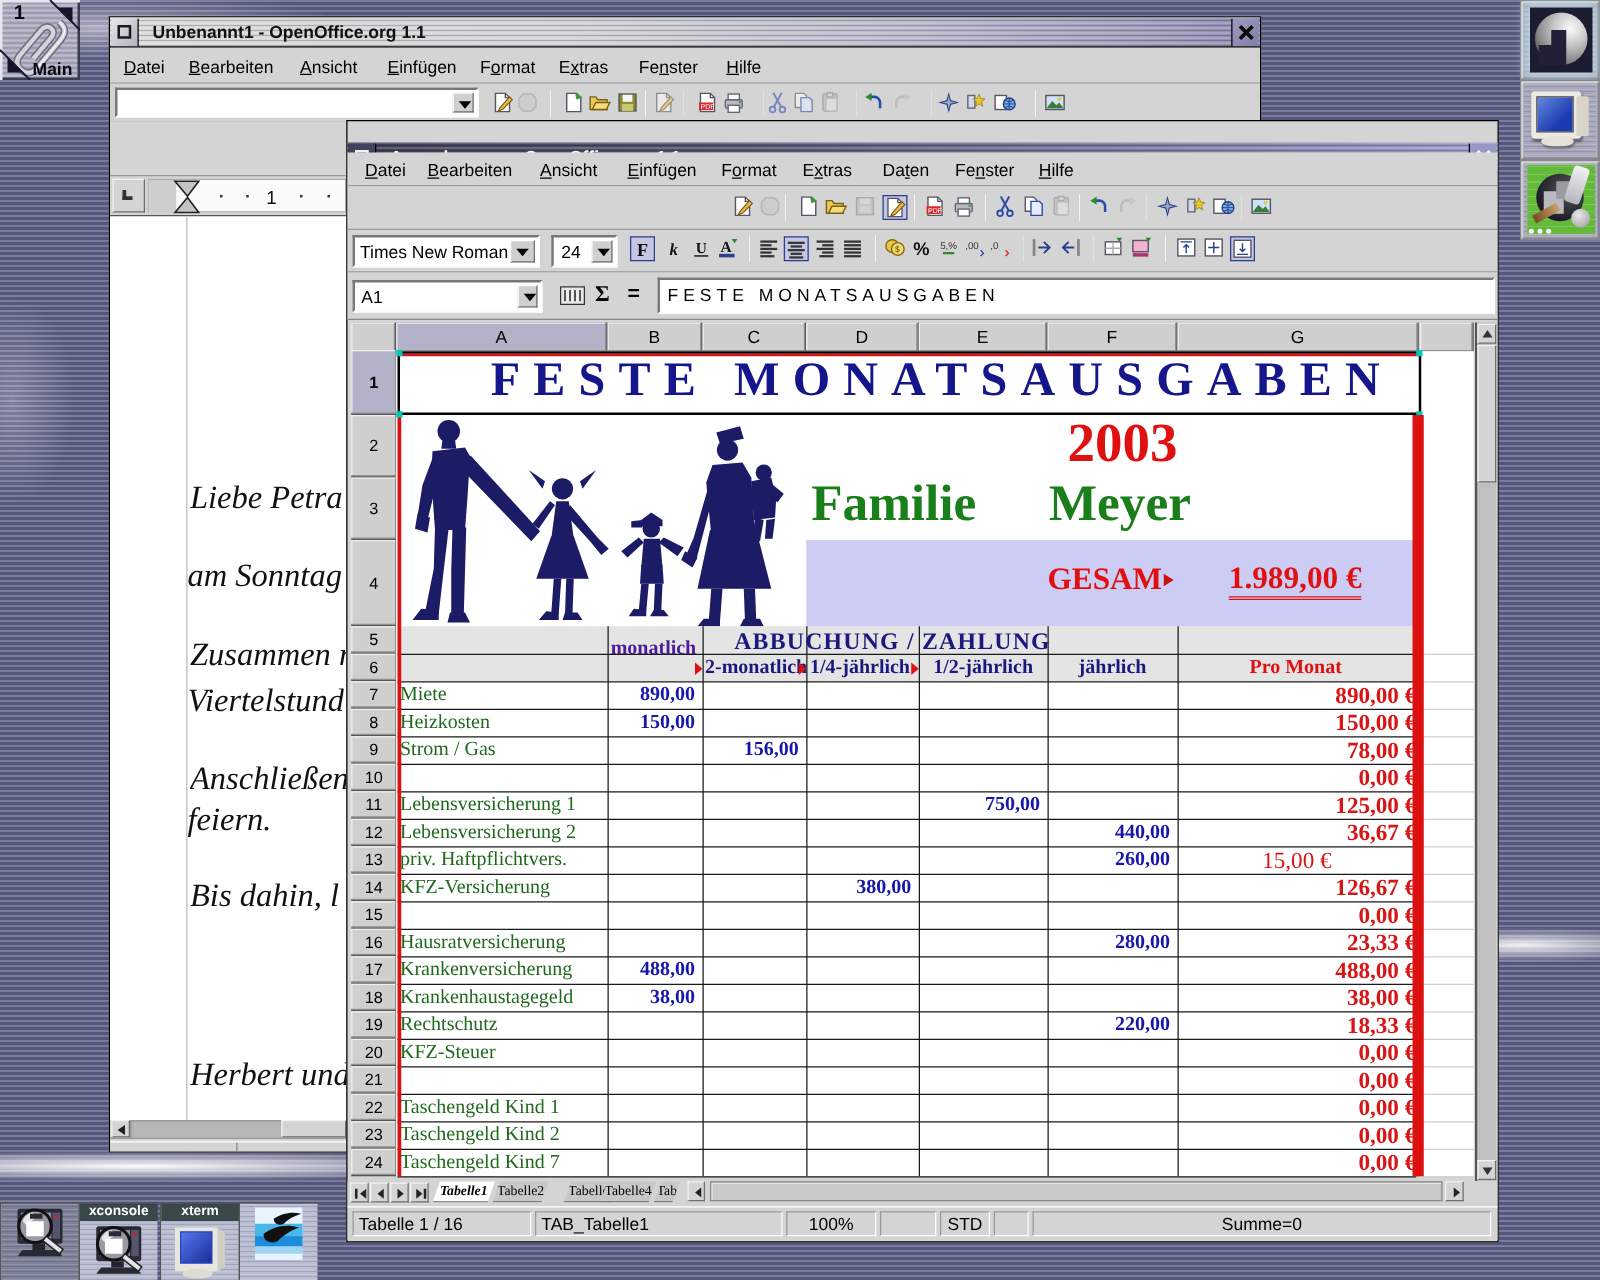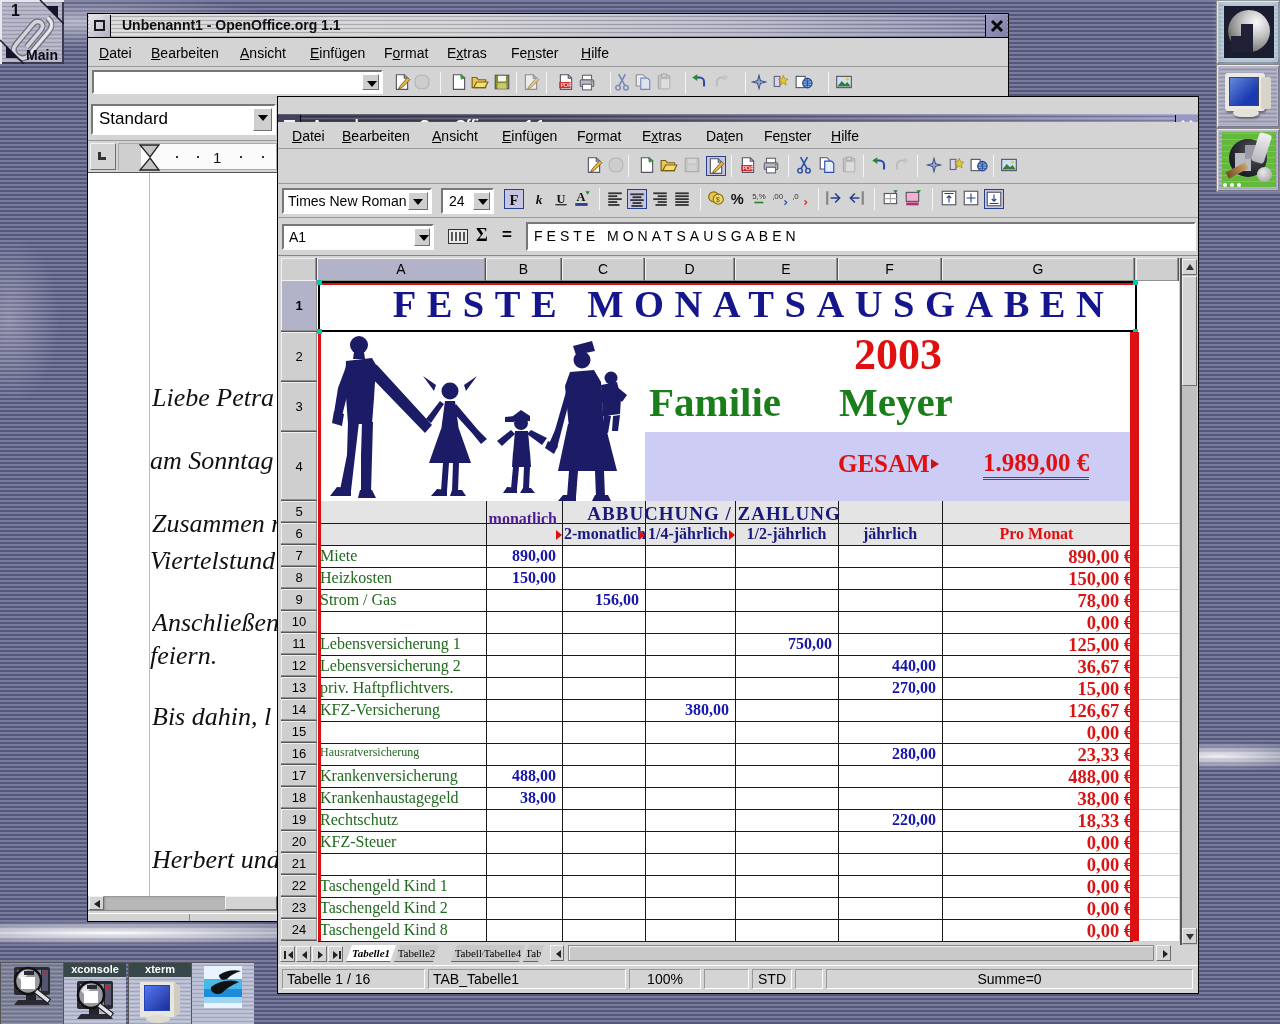--- a/index.html
+++ b/index.html
@@ -254,26 +254,20 @@
         <div class="abs" style="left:447px;top:3px;width:20px;height:20px;"><svg width="18" height="18" viewBox="0 0 16 16">
             <rect x="1.5" y="3" width="13" height="10" fill="#cfe2f5" stroke="#556"></rect>
             <path d="M2 12 L6 7 L9 10 L11 8 L14 12 Z" fill="#3a7a3a"></path>
             <circle cx="11" cy="5.5" r="1.3" fill="#e8c825"></circle>
           </svg></div>
       </div>
  </div>
 </div>
 
 <div class="abs" style="left:88px;top:97px;width:189px;height:824px;overflow:hidden;background:#d4d4d4;">
- <div class="abs" style="left:0;top:0;width:189px;height:43px;background:#d4d4d4;">
-  <div class="abs sunken" style="left:3px;top:7px;width:185px;height:31px;">
-   <div class="abs" style="left:6px;top:3px;font-size:17px;">Standard</div>
-   <div class="combo-arrow" style="width:19px;"></div>
-  </div>
- </div>
  <div class="abs" style="left:0;top:43px;width:189px;height:32px;background:#d4d4d4;border-top:1px solid #999;">
   <div class="abs raised" style="left:2px;top:2px;width:26px;height:27px;">
         <div class="abs" style="left:7px;top:8px;width:8px;height:8px;border-left:3px solid #333;border-bottom:3px solid #333;"></div>
       </div>
   <div class="abs" style="left:30px;top:2px;width:159px;height:27px;background:#fbfbfb;border:1px solid #aaa;">
    <svg width="159" height="27" viewBox="0 0 159 27" style="position:absolute;left:0;top:0;">
     <rect x="0" y="0" width="22" height="27" fill="#cfcfcf"></rect>
     <path d="M21 1 L40 1 L31 13 Z M31 14 L40 26 L21 26 Z" fill="#c4c4c4" stroke="#222" stroke-width="1.3"></path>
     <text x="94" y="19" font-size="15" fill="#111" font-family="Liberation Sans">1</text>
     <g fill="#333">
@@ -720,46 +714,46 @@
 <div class="abs serif" style="left:282px;top:335px;width:77px;text-align:right;font-size:16px;font-weight:bold;color:#1616aa;">156,00</div>
 <div class="abs serif" style="left:662px;top:335px;width:191px;text-align:right;font-size:18.5px;font-weight:bold;color:#d81414;z-index:1;line-height:20px;">78,00 €</div>
 <div class="abs serif" style="left:662px;top:357px;width:191px;text-align:right;font-size:18.5px;font-weight:bold;color:#d81414;z-index:1;line-height:20px;">0,00 €</div>
 <div class="abs serif" style="left:40px;top:379px;font-size:16px;color:#20691e;white-space:nowrap;">Lebensversicherung 1</div>
 <div class="abs serif" style="left:455px;top:379px;width:97px;text-align:right;font-size:16px;font-weight:bold;color:#1616aa;">750,00</div>
 <div class="abs serif" style="left:662px;top:379px;width:191px;text-align:right;font-size:18.5px;font-weight:bold;color:#d81414;z-index:1;line-height:20px;">125,00 €</div>
 <div class="abs serif" style="left:40px;top:401px;font-size:16px;color:#20691e;white-space:nowrap;">Lebensversicherung 2</div>
 <div class="abs serif" style="left:558px;top:401px;width:98px;text-align:right;font-size:16px;font-weight:bold;color:#1616aa;">440,00</div>
 <div class="abs serif" style="left:662px;top:401px;width:191px;text-align:right;font-size:18.5px;font-weight:bold;color:#d81414;z-index:1;line-height:20px;">36,67 €</div>
 <div class="abs serif" style="left:40px;top:423px;font-size:16px;color:#20691e;white-space:nowrap;">priv. Haftpflichtvers.</div>
-<div class="abs serif" style="left:558px;top:423px;width:98px;text-align:right;font-size:16px;font-weight:bold;color:#1616aa;">270,00</div>
-<div class="abs serif" style="left:662px;top:423px;width:191px;text-align:right;font-size:18.5px;font-weight:bold;color:#d81414;z-index:1;line-height:20px;">15,00 €</div>
+<div class="abs serif" style="left:558px;top:423px;width:98px;text-align:right;font-size:16px;font-weight:bold;color:#1616aa;">260,00</div>
+<div class="abs serif" style="left:662px;top:423px;width:191px;text-align:center;font-size:18.5px;font-weight:normal;color:#d81414;z-index:1;line-height:20px;">15,00 €</div>
 <div class="abs serif" style="left:40px;top:445px;font-size:16px;color:#20691e;white-space:nowrap;">KFZ-Versicherung</div>
 <div class="abs serif" style="left:365px;top:445px;width:84px;text-align:right;font-size:16px;font-weight:bold;color:#1616aa;">380,00</div>
 <div class="abs serif" style="left:662px;top:445px;width:191px;text-align:right;font-size:18.5px;font-weight:bold;color:#d81414;z-index:1;line-height:20px;">126,67 €</div>
 <div class="abs serif" style="left:662px;top:467px;width:191px;text-align:right;font-size:18.5px;font-weight:bold;color:#d81414;z-index:1;line-height:20px;">0,00 €</div>
-<div class="abs serif" style="left:40px;top:489px;font-size:12px;color:#20691e;white-space:nowrap;">Hausratversicherung</div>
+<div class="abs serif" style="left:40px;top:489px;font-size:16px;color:#20691e;white-space:nowrap;">Hausratversicherung</div>
 <div class="abs serif" style="left:558px;top:489px;width:98px;text-align:right;font-size:16px;font-weight:bold;color:#1616aa;">280,00</div>
 <div class="abs serif" style="left:662px;top:489px;width:191px;text-align:right;font-size:18.5px;font-weight:bold;color:#d81414;z-index:1;line-height:20px;">23,33 €</div>
 <div class="abs serif" style="left:40px;top:511px;font-size:16px;color:#20691e;white-space:nowrap;">Krankenversicherung</div>
 <div class="abs serif" style="left:206px;top:511px;width:70px;text-align:right;font-size:16px;font-weight:bold;color:#1616aa;">488,00</div>
 <div class="abs serif" style="left:662px;top:511px;width:191px;text-align:right;font-size:18.5px;font-weight:bold;color:#d81414;z-index:1;line-height:20px;">488,00 €</div>
 <div class="abs serif" style="left:40px;top:533px;font-size:16px;color:#20691e;white-space:nowrap;">Krankenhaustagegeld</div>
 <div class="abs serif" style="left:206px;top:533px;width:70px;text-align:right;font-size:16px;font-weight:bold;color:#1616aa;">38,00</div>
 <div class="abs serif" style="left:662px;top:533px;width:191px;text-align:right;font-size:18.5px;font-weight:bold;color:#d81414;z-index:1;line-height:20px;">38,00 €</div>
 <div class="abs serif" style="left:40px;top:555px;font-size:16px;color:#20691e;white-space:nowrap;">Rechtschutz</div>
 <div class="abs serif" style="left:558px;top:555px;width:98px;text-align:right;font-size:16px;font-weight:bold;color:#1616aa;">220,00</div>
 <div class="abs serif" style="left:662px;top:555px;width:191px;text-align:right;font-size:18.5px;font-weight:bold;color:#d81414;z-index:1;line-height:20px;">18,33 €</div>
 <div class="abs serif" style="left:40px;top:577px;font-size:16px;color:#20691e;white-space:nowrap;">KFZ-Steuer</div>
 <div class="abs serif" style="left:662px;top:577px;width:191px;text-align:right;font-size:18.5px;font-weight:bold;color:#d81414;z-index:1;line-height:20px;">0,00 €</div>
 <div class="abs serif" style="left:662px;top:599px;width:191px;text-align:right;font-size:18.5px;font-weight:bold;color:#d81414;z-index:1;line-height:20px;">0,00 €</div>
 <div class="abs serif" style="left:40px;top:621px;font-size:16px;color:#20691e;white-space:nowrap;">Taschengeld Kind 1</div>
 <div class="abs serif" style="left:662px;top:621px;width:191px;text-align:right;font-size:18.5px;font-weight:bold;color:#d81414;z-index:1;line-height:20px;">0,00 €</div>
 <div class="abs serif" style="left:40px;top:643px;font-size:16px;color:#20691e;white-space:nowrap;">Taschengeld Kind 2</div>
 <div class="abs serif" style="left:662px;top:643px;width:191px;text-align:right;font-size:18.5px;font-weight:bold;color:#d81414;z-index:1;line-height:20px;">0,00 €</div>
-<div class="abs serif" style="left:40px;top:665px;font-size:16px;color:#20691e;white-space:nowrap;">Taschengeld Kind 8</div>
+<div class="abs serif" style="left:40px;top:665px;font-size:16px;color:#20691e;white-space:nowrap;">Taschengeld Kind 7</div>
 <div class="abs serif" style="left:662px;top:665px;width:191px;text-align:right;font-size:18.5px;font-weight:bold;color:#d81414;z-index:1;line-height:20px;">0,00 €</div>
 <div class="abs" style="left:853px;top:76px;width:6px;height:609px;background:#dd1111;z-index:2;"></div>
 <div class="abs" style="left:900px;top:2px;width:2px;height:687px;background:#555;"></div>
 <div class="abs" style="left:902px;top:2px;width:15px;height:687px;background:#c0c0c0;"></div>
 <div class="abs raised" style="left:902px;top:3px;width:15px;height:16px;">
         <div class="abs" style="left:3px;top:4px;width:0;height:0;border-left:4px solid transparent;border-right:4px solid transparent;border-bottom:6px solid #333;"></div>
       </div>
 <div class="abs raised" style="left:902px;top:20px;width:15px;height:110px;"></div>
 <div class="abs raised" style="left:902px;top:672px;width:15px;height:16px;">
         <div class="abs" style="left:3px;top:5px;width:0;height:0;border-left:4px solid transparent;border-right:4px solid transparent;border-top:6px solid #333;"></div>

